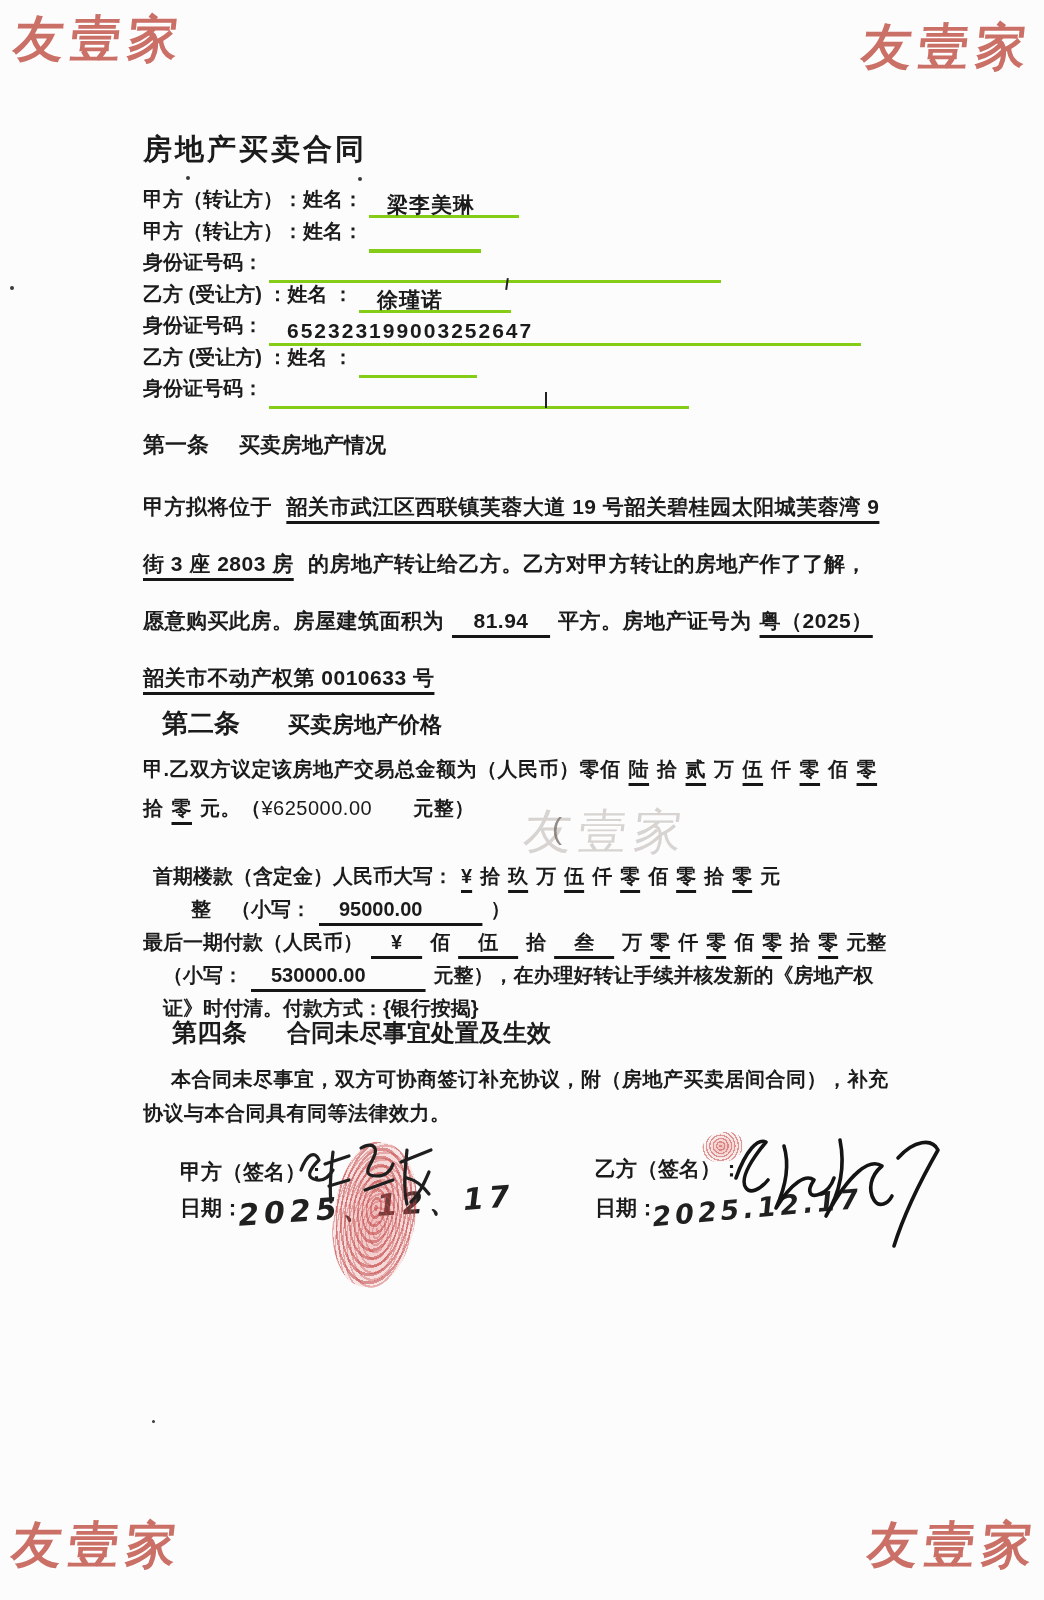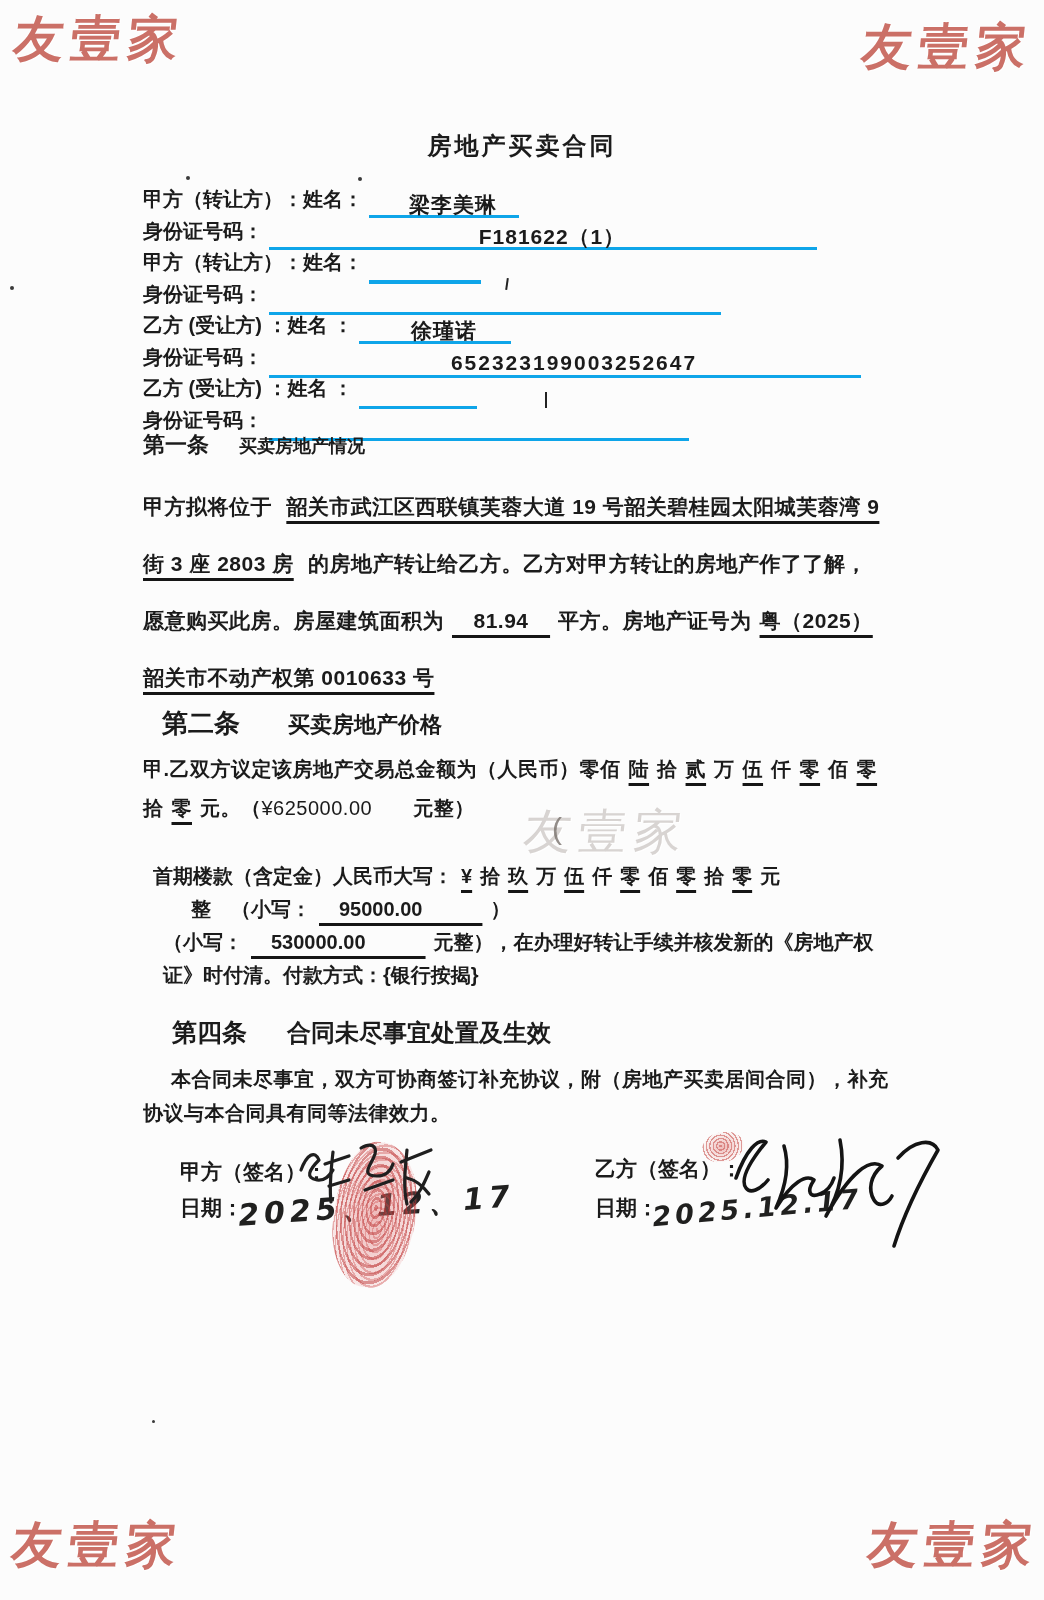--- a/index.html
+++ b/index.html
@@ -4,26 +4,26 @@
 <style>
   html,body{margin:0;padding:0;background:#e8e8e8;}
   .page{position:relative;width:1044px;height:1600px;background:#fcfcfc;overflow:hidden;
         font-family:"Liberation Sans",sans-serif;color:#1b1b1b;}
   
   .wm{position:absolute;font-family:"Liberation Serif",serif;font-size:50px;font-weight:700;
       letter-spacing:7px;transform:skewX(-6deg);white-space:nowrap;user-select:none;}
   .wm-red{color:rgba(192,80,70,.82);text-shadow:1px 1px 0 rgba(255,255,255,.85),-1px -1px 0 rgba(255,255,255,.55);}
   .wm-gray{color:rgba(178,170,166,.5);text-shadow:1px 1px 0 #fff;font-weight:400;}
   
-  .title{position:absolute;top:130px;left:143px;width:758px;text-align:center;
-         font-size:24px;font-weight:700;letter-spacing:3px;}
+  .title{position:absolute;top:130px;left:143px;width:758px;
+         font-size:29px;font-weight:700;letter-spacing:3px;}
   
   .parties{position:absolute;top:186px;left:143px;width:780px;}
   .prow{height:31.5px;white-space:nowrap;font-size:20px;font-weight:700;}
-  .pfield{display:inline-block;border-bottom:3px solid #0ea5e9;height:24px;vertical-align:-6px;margin-left:6px;text-align:center;}
+  .pfield{display:inline-block;border-bottom:3px solid #84cc16;height:24px;vertical-align:-6px;margin-left:6px;}
   .pfield.thick{border-bottom-width:4px;}
   .pval{font-size:21px;font-weight:700;padding-left:18px;letter-spacing:1px;}
   
   .heading{position:absolute;white-space:nowrap;font-weight:700;}
   .hnum{font-weight:700;}
   .htitle{font-weight:700;}
   
   .para{position:absolute;left:143px;font-size:21px;font-weight:700;letter-spacing:.5px;}
   .hw{font-weight:700;padding:0 8px;text-decoration:underline;text-underline-offset:7px;
       text-decoration-thickness:2.5px;text-decoration-color:#161616;}
@@ -60,55 +60,53 @@
   <div class="wm wm-red" style="left:12px;top:1512px;">友壹家</div>
   <div class="wm wm-red" style="left:868px;top:1512px;">友壹家</div>
 
   <div class="title">房地产买卖合同</div>
 
   <div class="parties">
     <div class="prow">
       <span>甲方（转让方）：姓名：</span><span class="pfield" style="width:150px;"><span class="pval">梁李美琳</span></span>
     </div>
     <div class="prow">
-      <span>身份证号码：</span><span class="pfield" style="width:548px;"><span class="pval">F181622（1）</span></span>
-    </div>
-    <div class="prow">
       <span>甲方（转让方）：姓名：</span><span class="pfield thick" style="width:112px;"><span class="pval"></span></span>
     </div>
     <div class="prow">
       <span>身份证号码：</span><span class="pfield" style="width:452px;"><span class="pval"></span></span>
     </div>
     <div class="prow">
       <span>乙方 (受让方) ：姓名 ：</span><span class="pfield" style="width:152px;"><span class="pval">徐瑾诺</span></span>
     </div>
     <div class="prow">
       <span>身份证号码：</span><span class="pfield" style="width:592px;"><span class="pval" style="letter-spacing:2px;">652323199003252647</span></span>
     </div>
     <div class="prow">
       <span>乙方 (受让方) ：姓名 ：</span><span class="pfield" style="width:118px;"><span class="pval"></span></span>
     </div>
     <div class="prow">
       <span>身份证号码：</span><span class="pfield" style="width:420px;"><span class="pval"></span></span>
     </div>
   </div>
 
   <div class="heading" style="left:143px;top:430px;">
-    <span class="hnum" style="font-size:22px;">第一条</span><span class="htitle" style="font-size:18px;margin-left:30px;text-align:center;">买卖房地产情况</span>
+    <span class="hnum" style="font-size:22px;">第一条</span><span class="htitle" style="font-size:21px;margin-left:30px;text-align:center;">买卖房地产情况</span>
   </div>
   <div class="para" style="top:478px;width:742px;line-height:57px;"><span>甲方拟将位于 </span><span class="hw">韶关市武江区西联镇芙蓉大道 19 号韶关碧桂园太阳城芙蓉湾 9 街 3 座 2803 房</span><span> 的房地产转让给乙方。乙方对甲方转让的房地产作了了解，愿意购买此房。房屋建筑面积为</span><span class="hw">　81.94　</span><span>平方。房地产证号为</span><span class="hw">粤（2025）韶关市不动产权第 0010633 号</span></div>
 
   <div class="heading" style="left:162px;top:706px;">
     <span class="hnum" style="font-size:26px;">第二条</span><span class="htitle" style="font-size:22px;margin-left:48px;">买卖房地产价格</span>
   </div>
   <div class="para" style="top:750px;width:745px;line-height:39px;font-size:20px;"><span>甲.乙双方议定该房地产交易总金额为（人民币）零佰</span><span class="hw">陆</span><span>拾</span><span class="hw">贰</span><span>万</span><span class="hw">伍</span><span>仟</span><span class="hw">零</span><span>佰</span><span class="hw">零</span><span>拾</span><span class="hw">零</span><span>元。（</span><span class="bv">¥625000.00</span><span>　　元整）</span></div>
 
   <div class="para" style="top:860px;line-height:33px;font-size:20px;letter-spacing:0;">
     <div class="a3line" style="margin-left:10px;"><span>首期楼款（含定金）人民币大写：</span><span class="hw">¥</span><span>拾</span><span class="hw">玖</span><span>万</span><span class="hw">伍</span><span>仟</span><span class="hw">零</span><span>佰</span><span class="hw">零</span><span>拾</span><span class="hw">零</span><span>元</span></div>
     <div class="a3line" style="margin-left:48px;"><span>整　（小写：</span><span class="hw">　95000.00　　　</span><span>）</span></div>
+    <div class="a3line" style="margin-left:0;"><span>最后一期付款（人民币）</span><span class="hw">　¥　</span><span>佰</span><span class="hw">　伍　</span><span>拾</span><span class="hw">　叁　</span><span>万</span><span class="hw">零</span><span>仟</span><span class="hw">零</span><span>佰</span><span class="hw">零</span><span>拾</span><span class="hw">零</span><span>元整</span></div>
     <div class="a3line" style="margin-left:20px;"><span>（小写：</span><span class="hw">　530000.00　　　</span><span>元整），在办理好转让手续并核发新的《房地产权</span></div>
     <div class="a3line" style="margin-left:20px;"><span>证》时付清。付款方式：{银行按揭}</span></div>
   </div>
 
   <div class="heading" style="left:172px;top:1016px;">
     <span class="hnum" style="font-size:25px;">第四条</span><span class="htitle" style="font-size:24px;margin-left:40px;">合同未尽事宜处置及生效</span>
   </div>
   <div class="para" style="top:1062px;width:748px;line-height:34px;font-size:20px;text-indent:28px;">本合同未尽事宜，双方可协商签订补充协议，附（房地产买卖居间合同），补充协议与本合同具有同等法律效力。</div>
 
   <span class="sig-label" style="left:180px;top:1158px;">甲方（签名）：</span>

